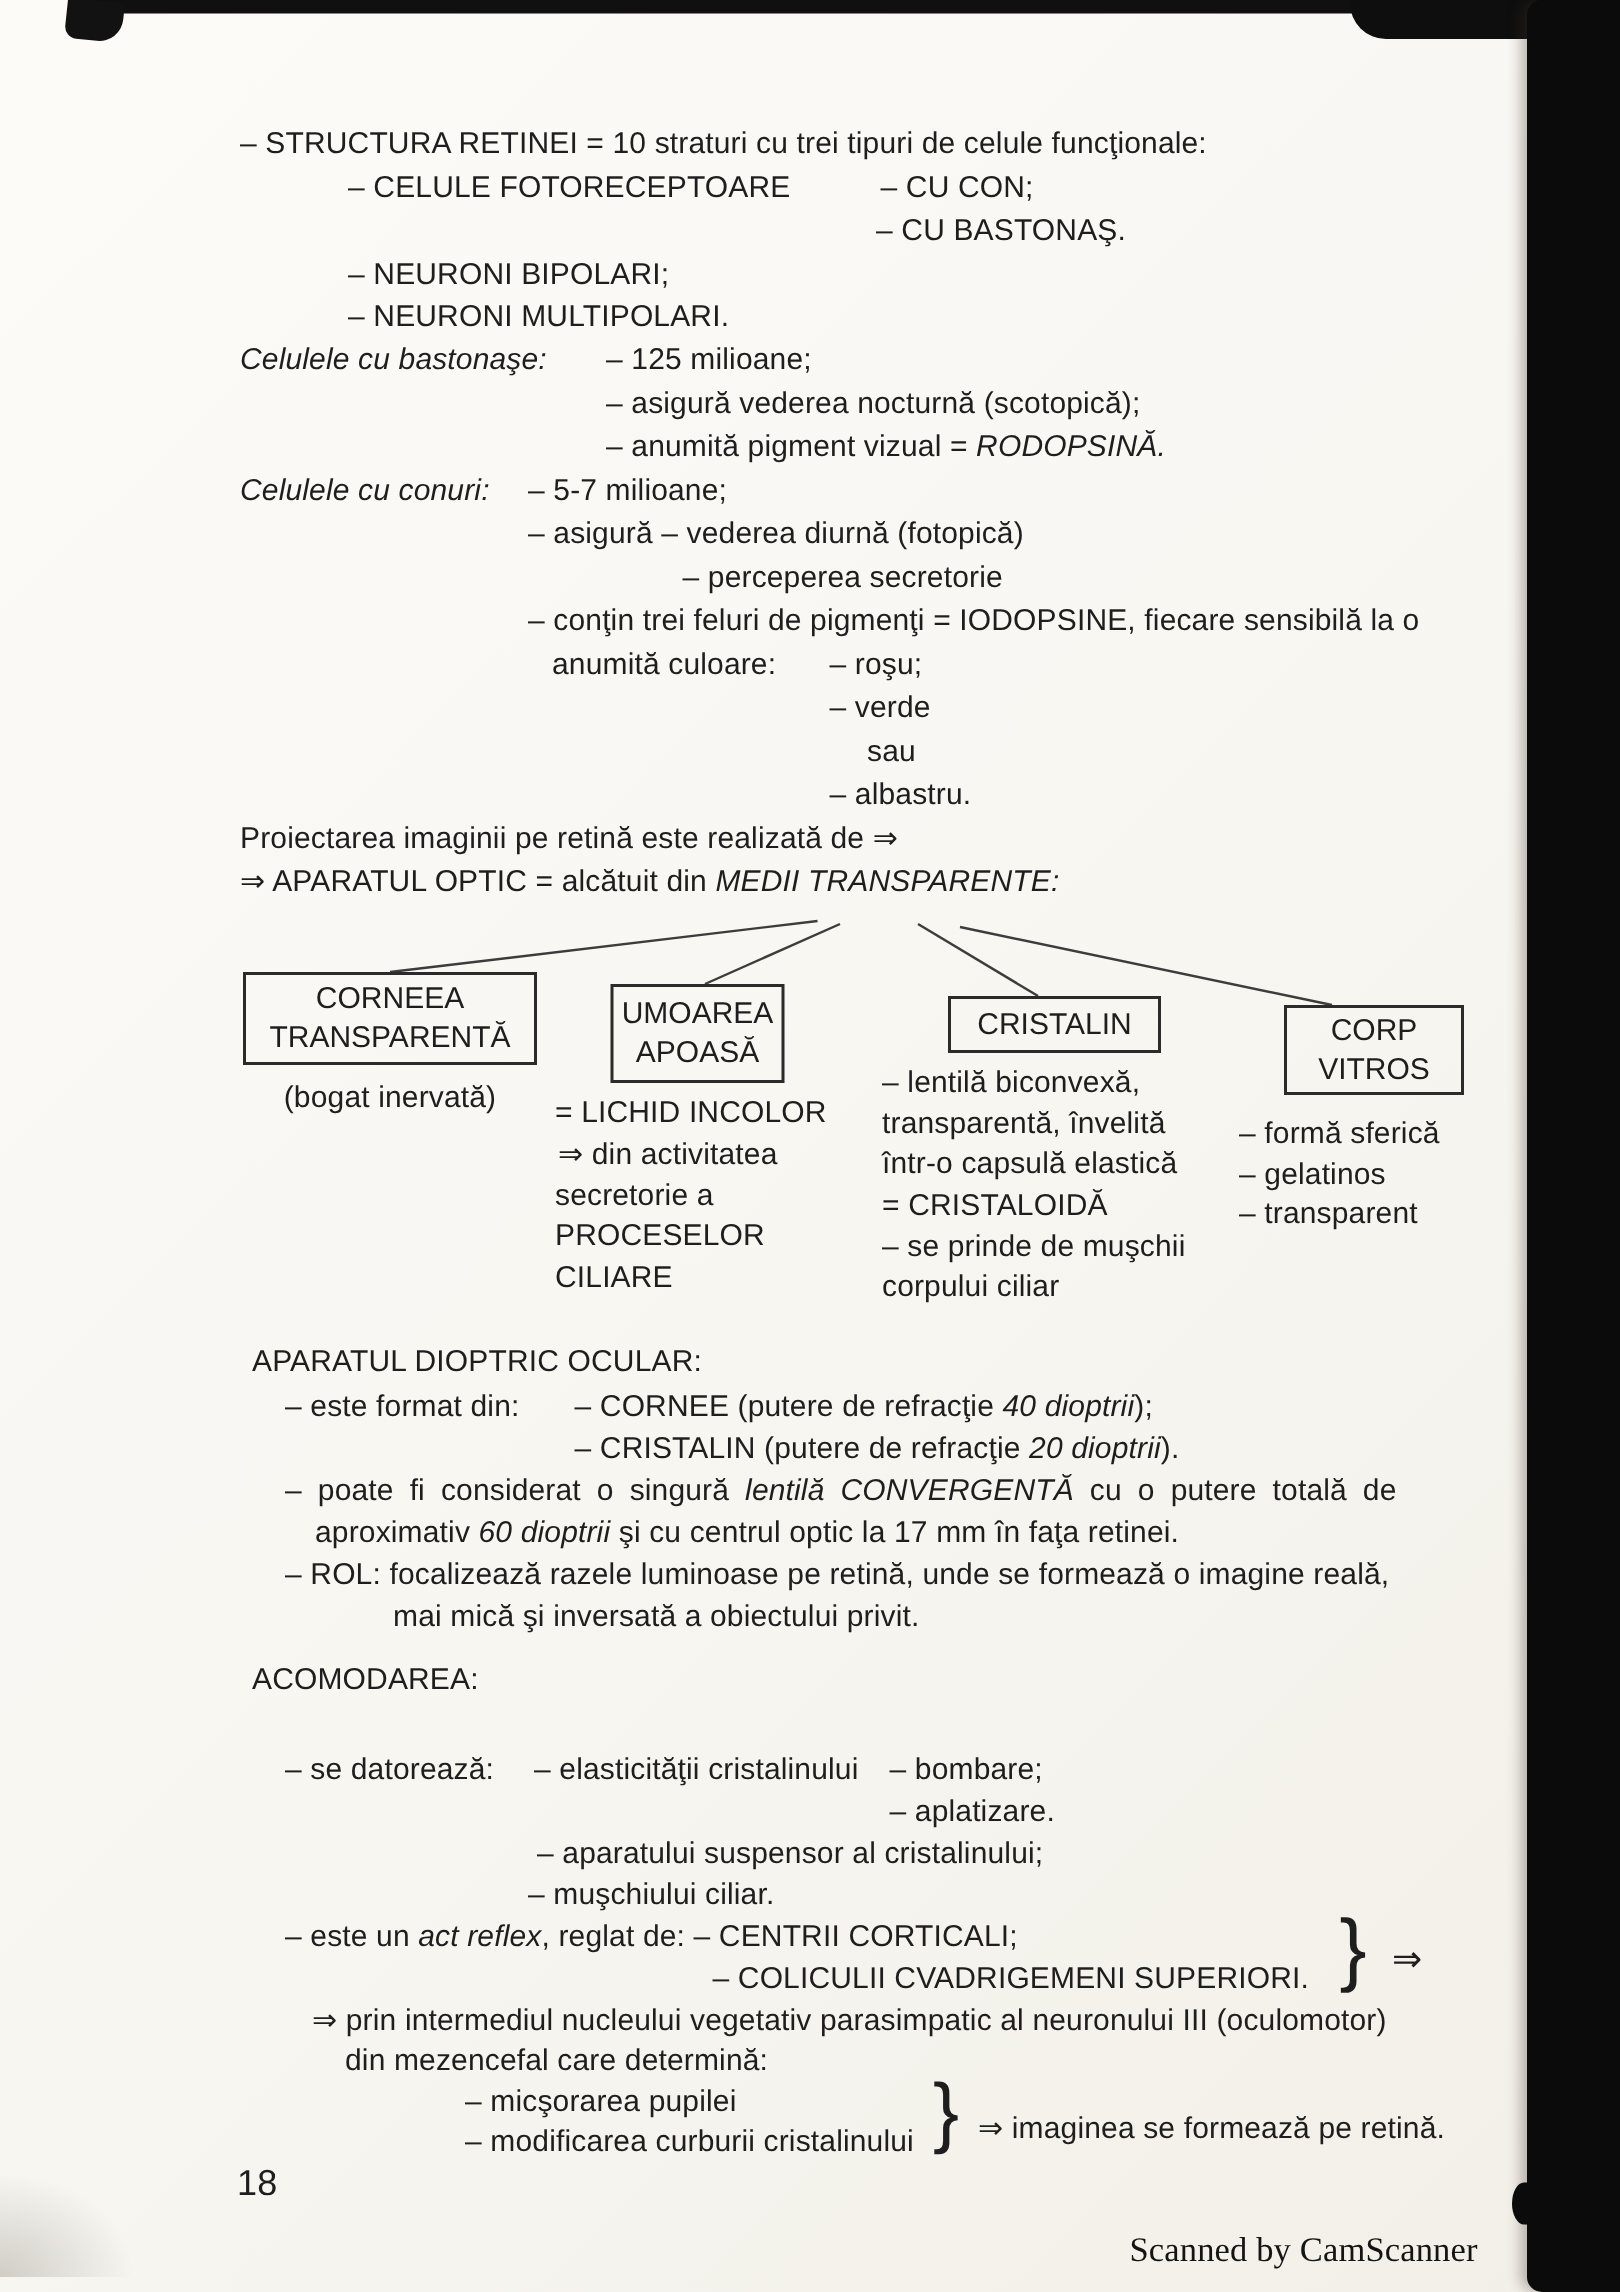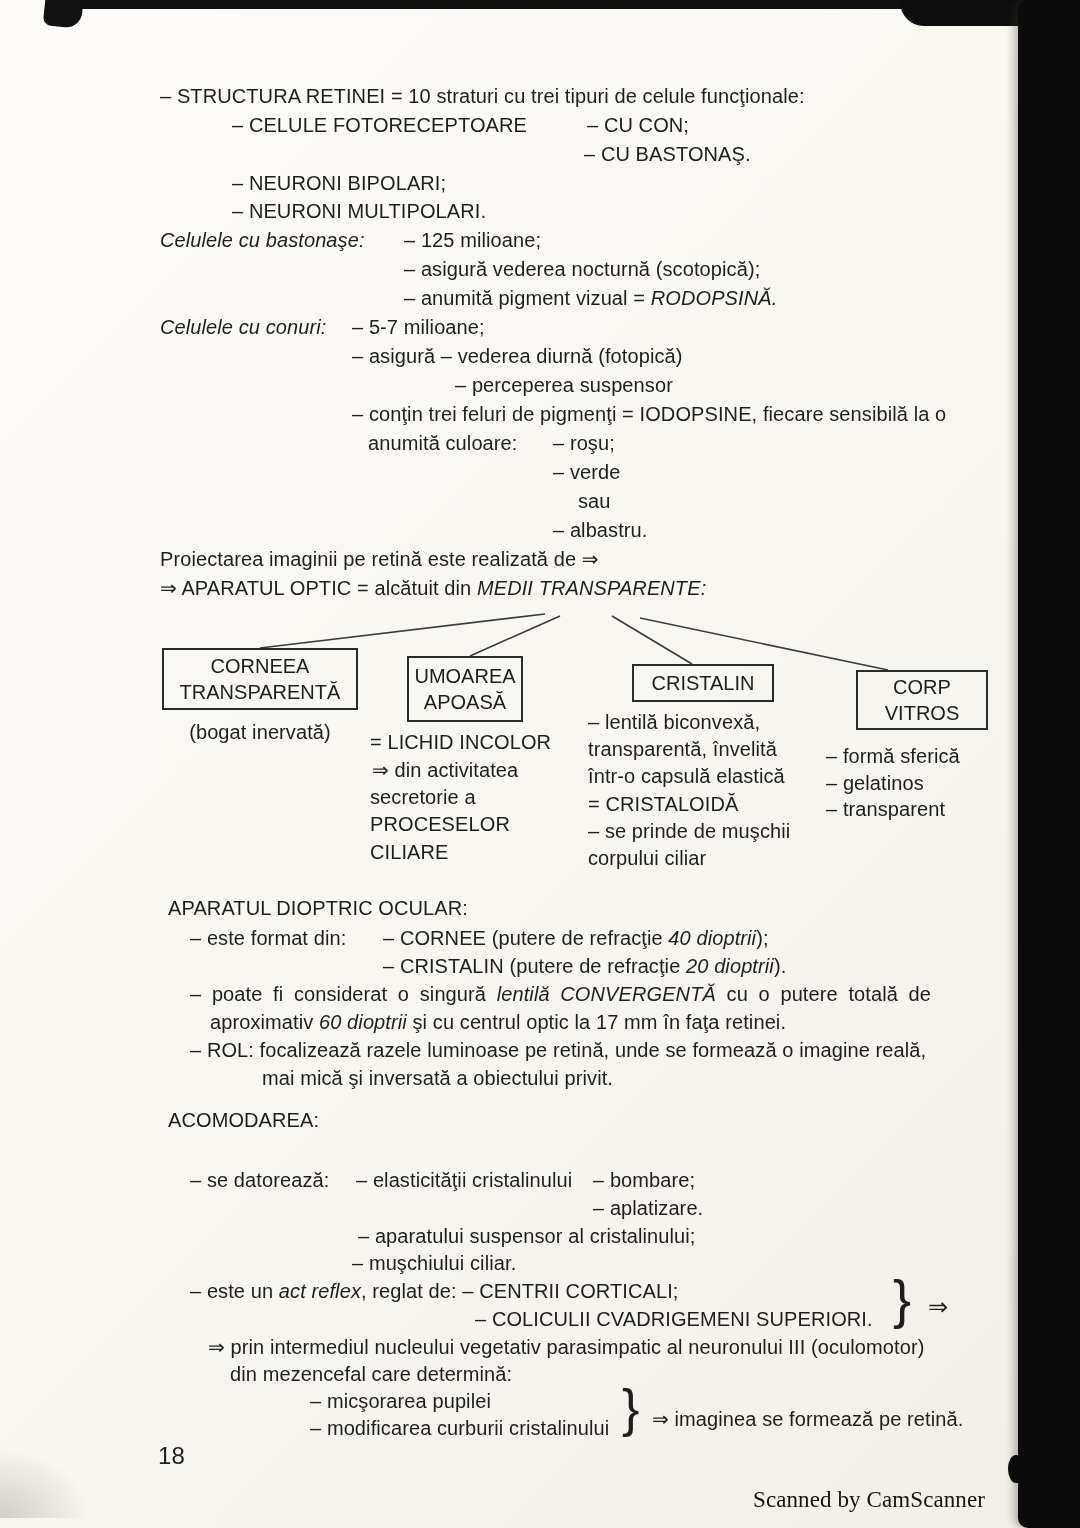--- a/index.html
+++ b/index.html
@@ -101,21 +101,21 @@
   <div class="t i" style="left:160px;top:228px">Celulele cu bastonaşe:</div>
   <div class="t" style="left:404px;top:228px">– 125 milioane;</div>
   <div class="t" style="left:404px;top:257px">– asigură vederea nocturnă (scotopică);</div>
   <div class="t" style="left:404px;top:286px">
     <span>– anumită pigment vizual = </span><span class="i">RODOPSINĂ.</span>
   </div>
 
   <div class="t i" style="left:160px;top:315px">Celulele cu conuri:</div>
   <div class="t" style="left:352px;top:315px">– 5-7 milioane;</div>
   <div class="t" style="left:352px;top:344px">– asigură – vederea diurnă (fotopică)</div>
-  <div class="t" style="left:455px;top:373px">– perceperea suspensor</div>
+  <div class="t" style="left:455px;top:373px">– perceperea secretorie</div>
   <div class="t" style="left:352px;top:402px">– conţin trei feluri de pigmenţi = IODOPSINE, fiecare sensibilă la o</div>
   <div class="t" style="left:368px;top:431px">anumită culoare:</div>
   <div class="t" style="left:553px;top:431px">– roşu;</div>
   <div class="t" style="left:553px;top:460px">– verde</div>
   <div class="t" style="left:578px;top:489px">sau</div>
   <div class="t" style="left:553px;top:518px">– albastru.</div>
 
   <div class="t" style="left:160px;top:547px">Proiectarea imaginii pe retină este realizată de ⇒</div>
   <div class="t" style="left:160px;top:576px">
     <span>⇒ </span><span class="b">APARATUL OPTIC</span><span> = alcătuit din </span><span class="i">MEDII TRANSPARENTE:</span>
@@ -147,21 +147,21 @@
   <div class="box" style="left:632px;top:664px;width:142px;height:38px">
     <div>CRISTALIN</div>
   </div>
   <div class="t" style="left:588px;top:710px">– lentilă biconvexă,</div>
   <div class="t" style="left:588px;top:737px">transparentă, învelită</div>
   <div class="t" style="left:588px;top:764px">într-o capsulă elastică</div>
   <div class="t" style="left:588px;top:792px">= CRISTALOIDĂ</div>
   <div class="t" style="left:588px;top:819px">– se prinde de muşchii</div>
   <div class="t" style="left:588px;top:846px">corpului ciliar</div>
 
-  <div class="box" style="left:856px;top:670px;width:132px;height:60px">
+  <div class="box" style="left:856px;top:670px;width:120px;height:60px">
     <div>CORP</div>
     <div>VITROS</div>
   </div>
   <div class="t" style="left:826px;top:744px">– formă sferică</div>
   <div class="t" style="left:826px;top:771px">– gelatinos</div>
   <div class="t" style="left:826px;top:797px">– transparent</div>
 
   <div class="t" style="left:168px;top:896px">APARATUL DIOPTRIC OCULAR:</div>
   <div class="t" style="left:190px;top:926px">– este format din:</div>
   <div class="t" style="left:383px;top:926px">

